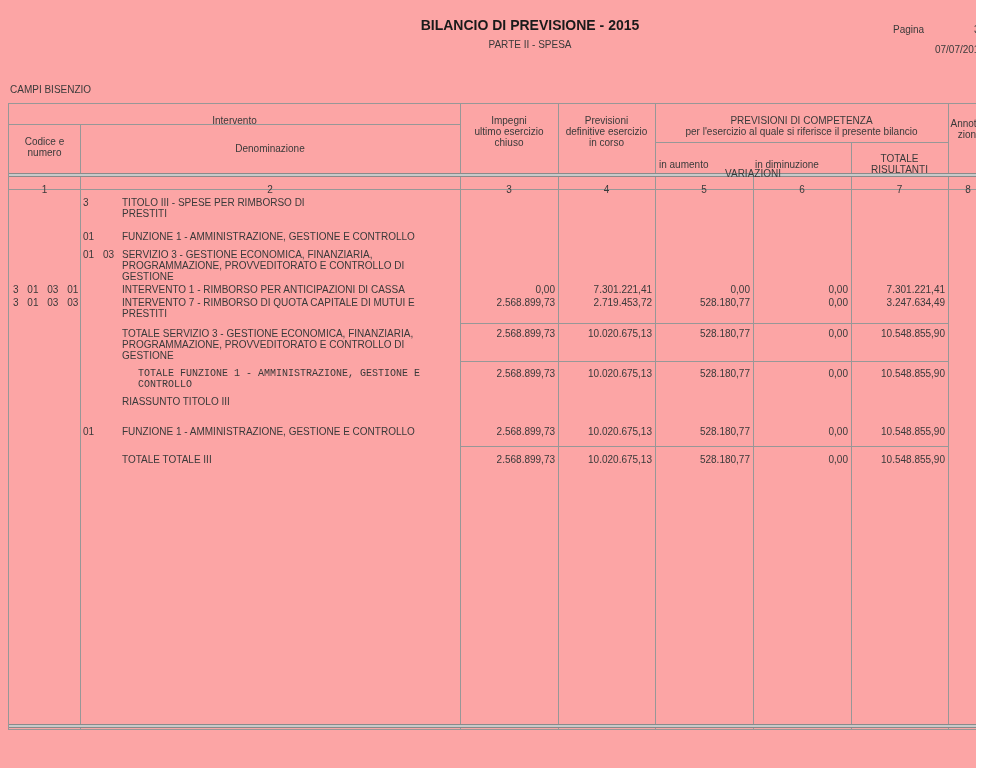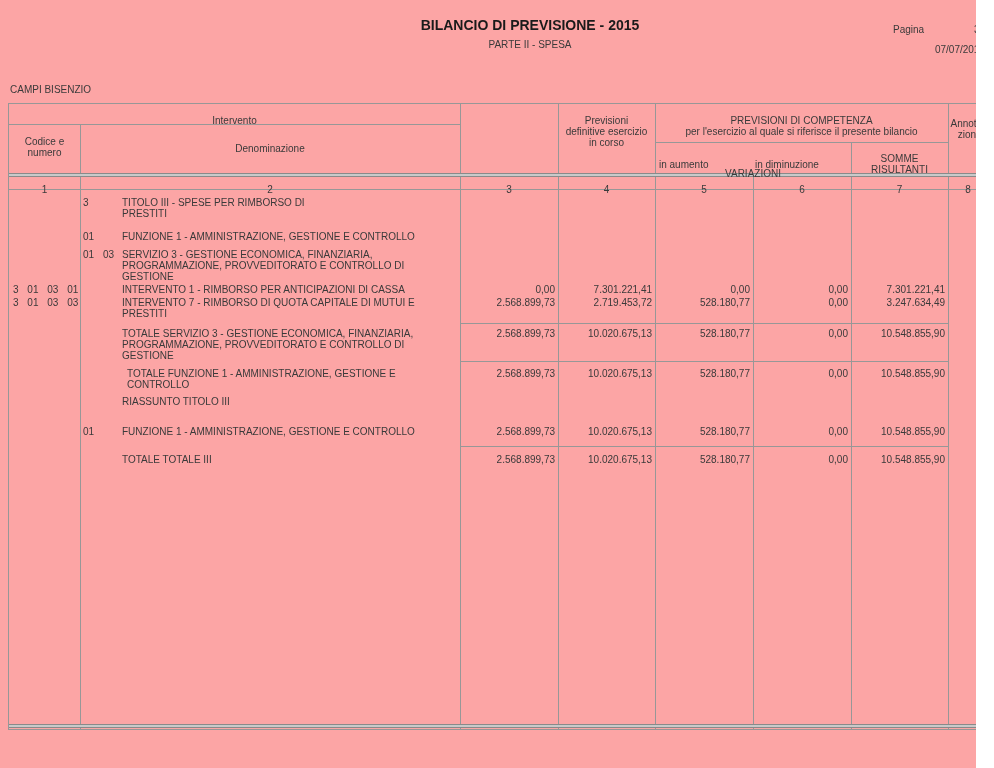--- a/index.html
+++ b/index.html
@@ -53,29 +53,32 @@
     <div class="hl" style="left:0;top:85px;width:979px;"></div>
     <div class="hl" style="left:451px;top:219px;width:488px;"></div>
     <div class="hl" style="left:451px;top:257px;width:488px;"></div>
     <div class="hl" style="left:451px;top:342px;width:488px;"></div>
     <div class="band" style="left:0;top:620px;width:979px;"></div>
 
     <div class="cell hc" style="left:0;top:5px;width:451px;">Intervento</div>
     <div class="cell hc" style="left:0;top:26px;width:71px;">Codice e
 numero</div>
     <div class="cell hc" style="left:71px;top:33px;width:380px;">Denominazione</div>
+    <div class="cell hc" style="left:451px;top:5px;width:98px;">Impegni
+ultimo esercizio
+chiuso</div>
     <div class="cell hc" style="left:549px;top:5px;width:97px;">Previsioni
 definitive esercizio
 in corso</div>
     <div class="cell hc" style="left:646px;top:5px;width:293px;">PREVISIONI DI COMPETENZA
 per l'esercizio al quale si riferisce il presente bilancio</div>
     <div class="cell hc" style="left:646px;top:58px;width:196px;">VARIAZIONI</div>
     <div class="cell" style="left:650px;top:55px;width:90px;text-align:left;">in aumento</div>
     <div class="cell" style="left:746px;top:55px;width:92px;text-align:left;">in diminuzione</div>
-    <div class="cell hc" style="left:842px;top:43px;width:97px;">SOMME
+    <div class="cell hc" style="left:842px;top:43px;width:97px;">TOTALE
 RISULTANTI</div>
     <div class="cell hc" style="left:939px;top:8px;width:40px;">Annota-
 zioni</div>
 
     <div class="cell hc" style="left:0;top:74px;width:71px;">1</div>
     <div class="cell hc" style="left:71px;top:74px;width:380px;">2</div>
     <div class="cell hc" style="left:451px;top:74px;width:98px;">3</div>
     <div class="cell hc" style="left:549px;top:74px;width:97px;">4</div>
     <div class="cell hc" style="left:646px;top:74px;width:98px;">5</div>
     <div class="cell hc" style="left:744px;top:74px;width:98px;">6</div>
@@ -126,21 +129,21 @@
 PROGRAMMAZIONE, PROVVEDITORATO E CONTROLLO DI
 GESTIONE</div>
       <div class="cell num" style="left:452px;top:224px;width:94px;">2.568.899,73</div>
       <div class="cell num" style="left:550px;top:224px;width:93px;">10.020.675,13</div>
       <div class="cell num" style="left:647px;top:224px;width:94px;">528.180,77</div>
       <div class="cell num" style="left:745px;top:224px;width:94px;">0,00</div>
       <div class="cell num" style="left:843px;top:224px;width:93px;">10.548.855,90</div>
     </div>
 
     <div>
-      <div class="cell pre" style="left:118px;top:264px;width:332px;">TOTALE FUNZIONE 1 - AMMINISTRAZIONE, GESTIONE E
+      <div class="cell pre" style="left:129px;top:264px;width:332px;font-family:Liberation Mono, monospace;">TOTALE FUNZIONE 1 - AMMINISTRAZIONE, GESTIONE E
 CONTROLLO</div>
       <div class="cell num" style="left:452px;top:264px;width:94px;">2.568.899,73</div>
       <div class="cell num" style="left:550px;top:264px;width:93px;">10.020.675,13</div>
       <div class="cell num" style="left:647px;top:264px;width:94px;">528.180,77</div>
       <div class="cell num" style="left:745px;top:264px;width:94px;">0,00</div>
       <div class="cell num" style="left:843px;top:264px;width:93px;">10.548.855,90</div>
     </div>
 
     <div>
       <div class="cell pre" style="left:113px;top:292px;width:332px;">RIASSUNTO TITOLO III</div>

